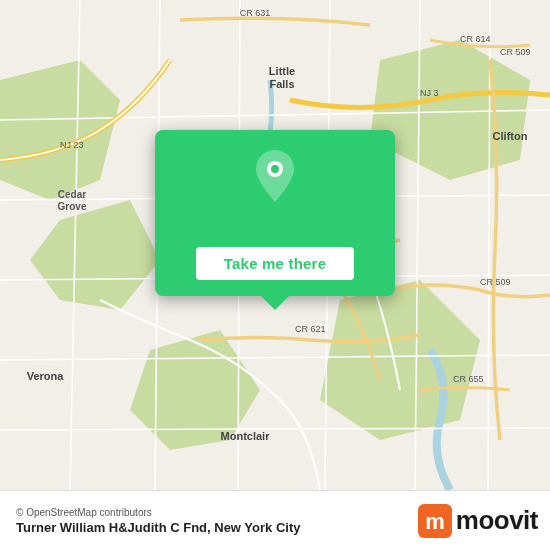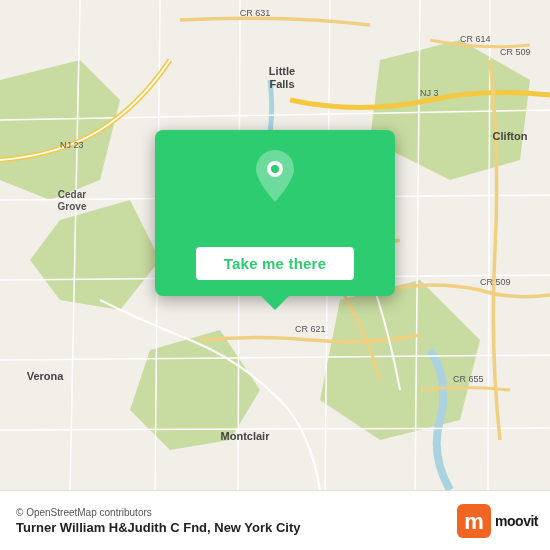--- a/index.html
+++ b/index.html
@@ -106,21 +106,21 @@
       color: #222;
     }
 
     #moovit-logo {
       display: flex;
       align-items: center;
       gap: 4px;
     }
 
     #moovit-text {
-      font-size: 14px;
+      font-size: 26px;
       font-weight: 700;
       color: #1a1a1a;
       letter-spacing: -0.5px;
     }
 
     #moovit-m {
       width: 34px;
       height: 34px;
     }
     .road-label { font-size: 9px; fill: #555; font-family: Arial; }

